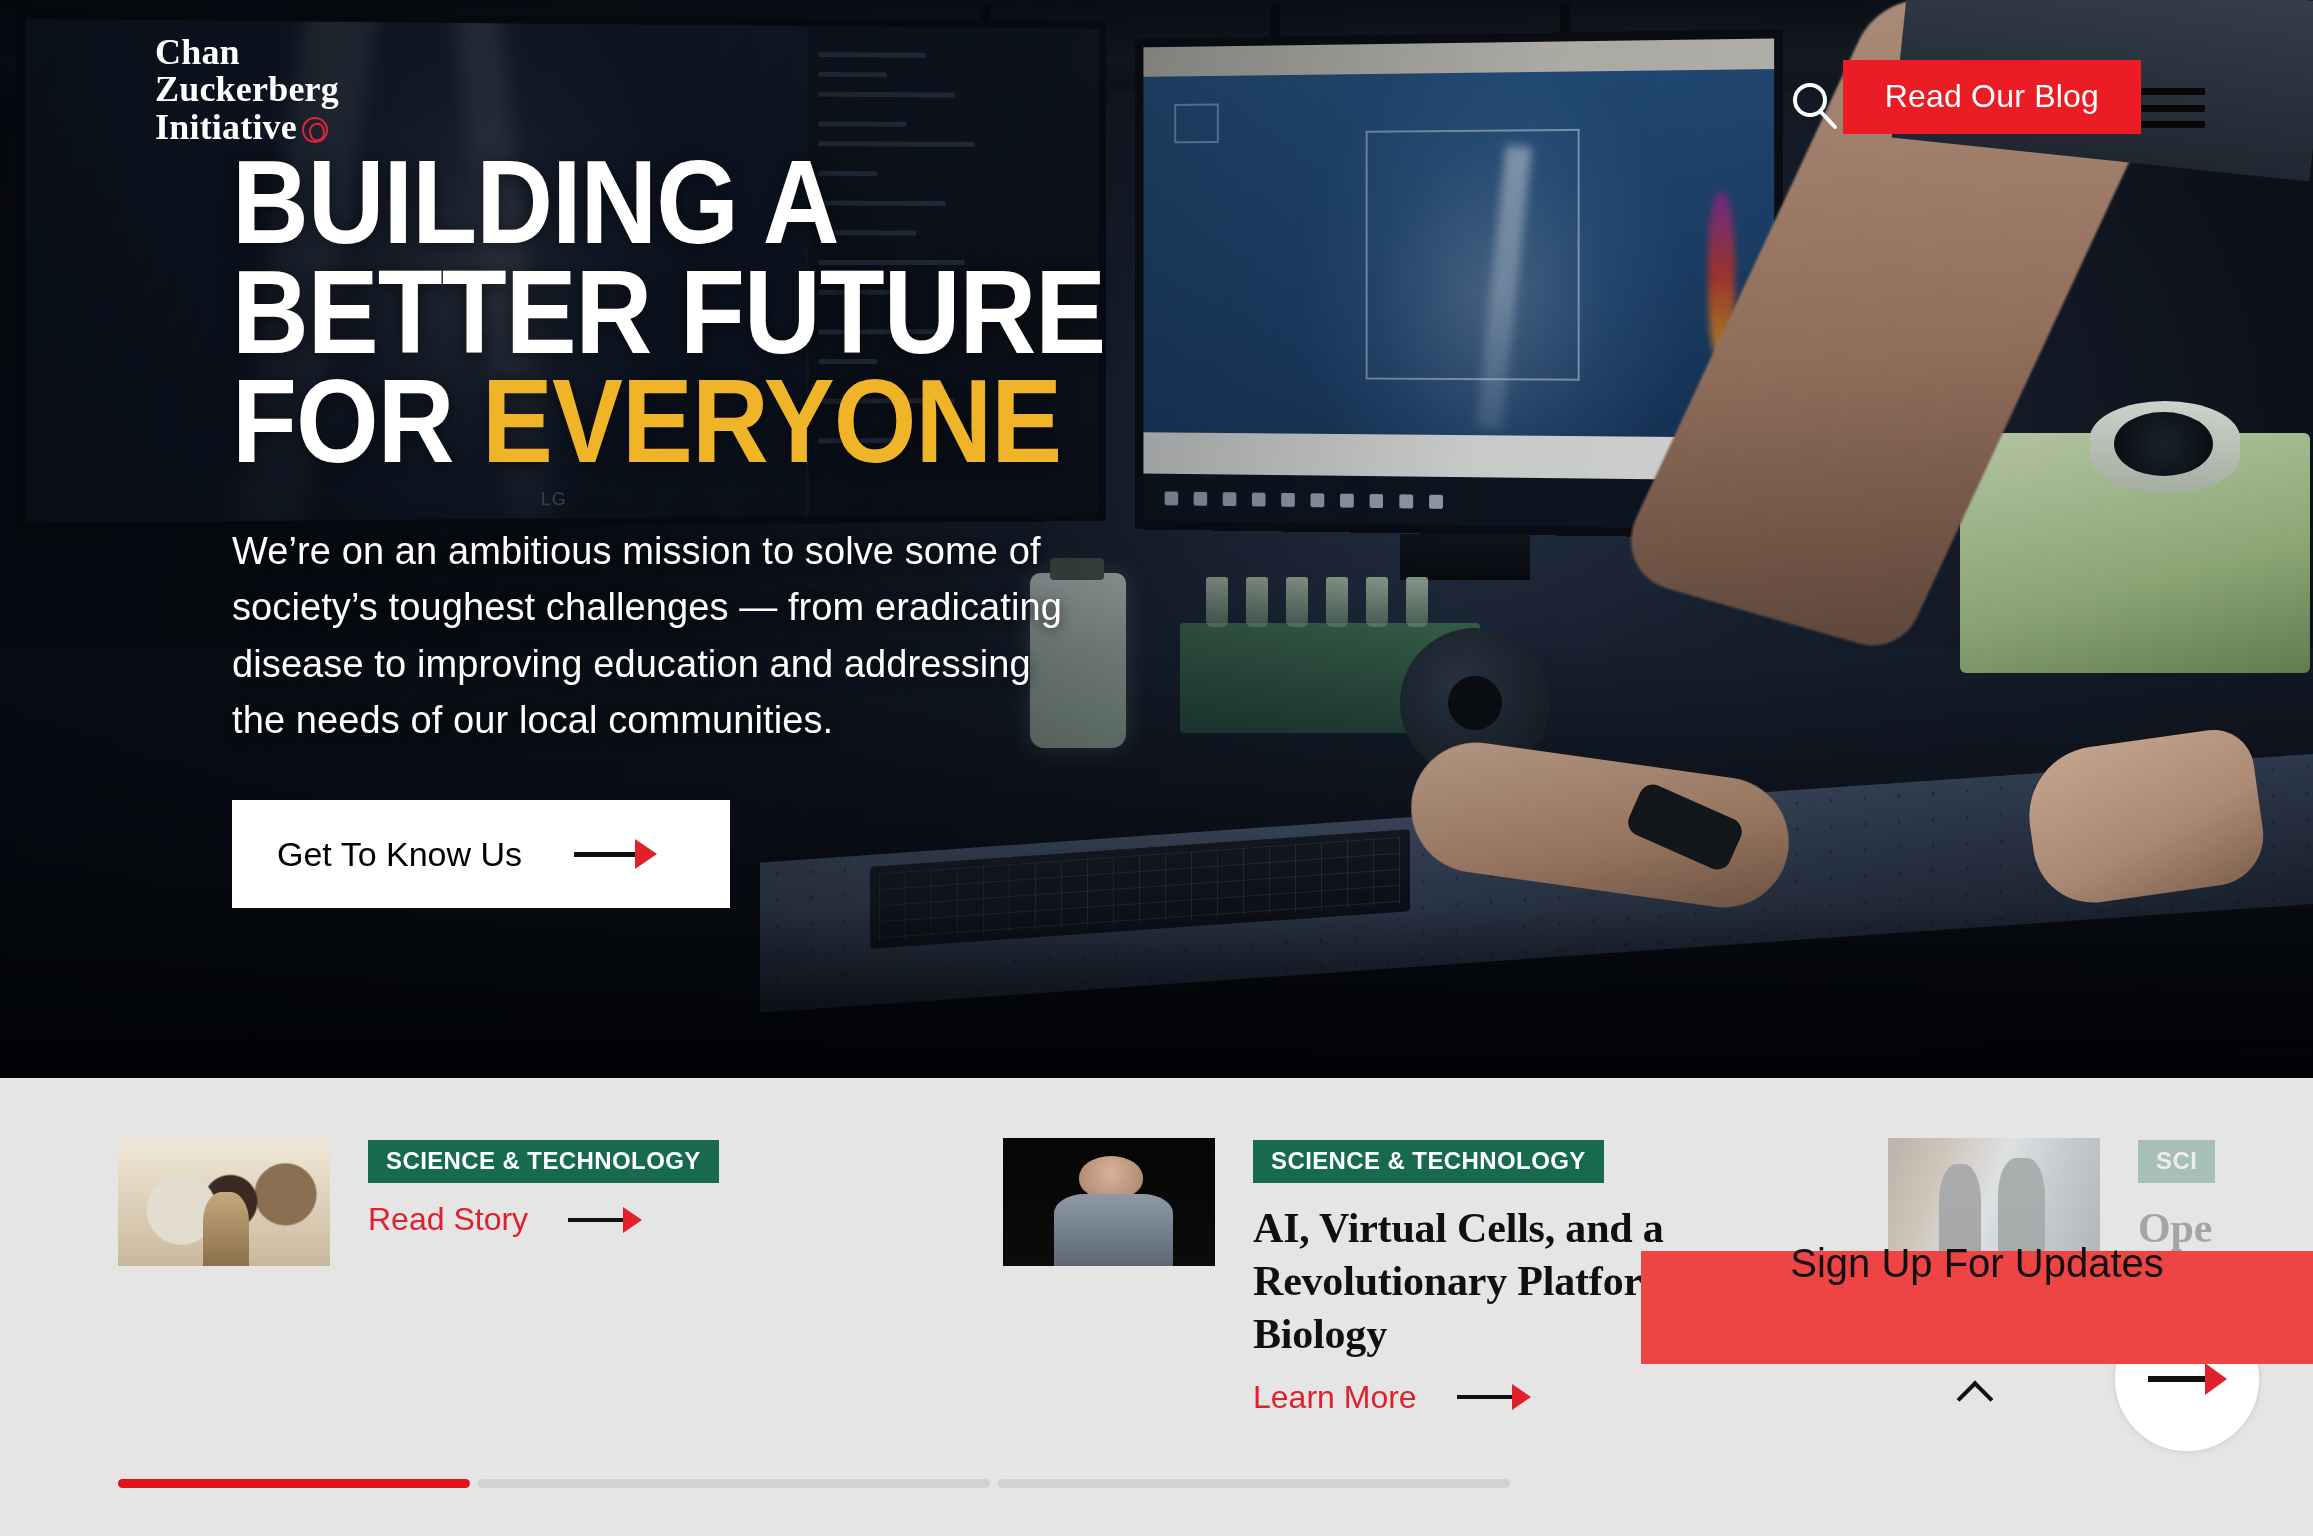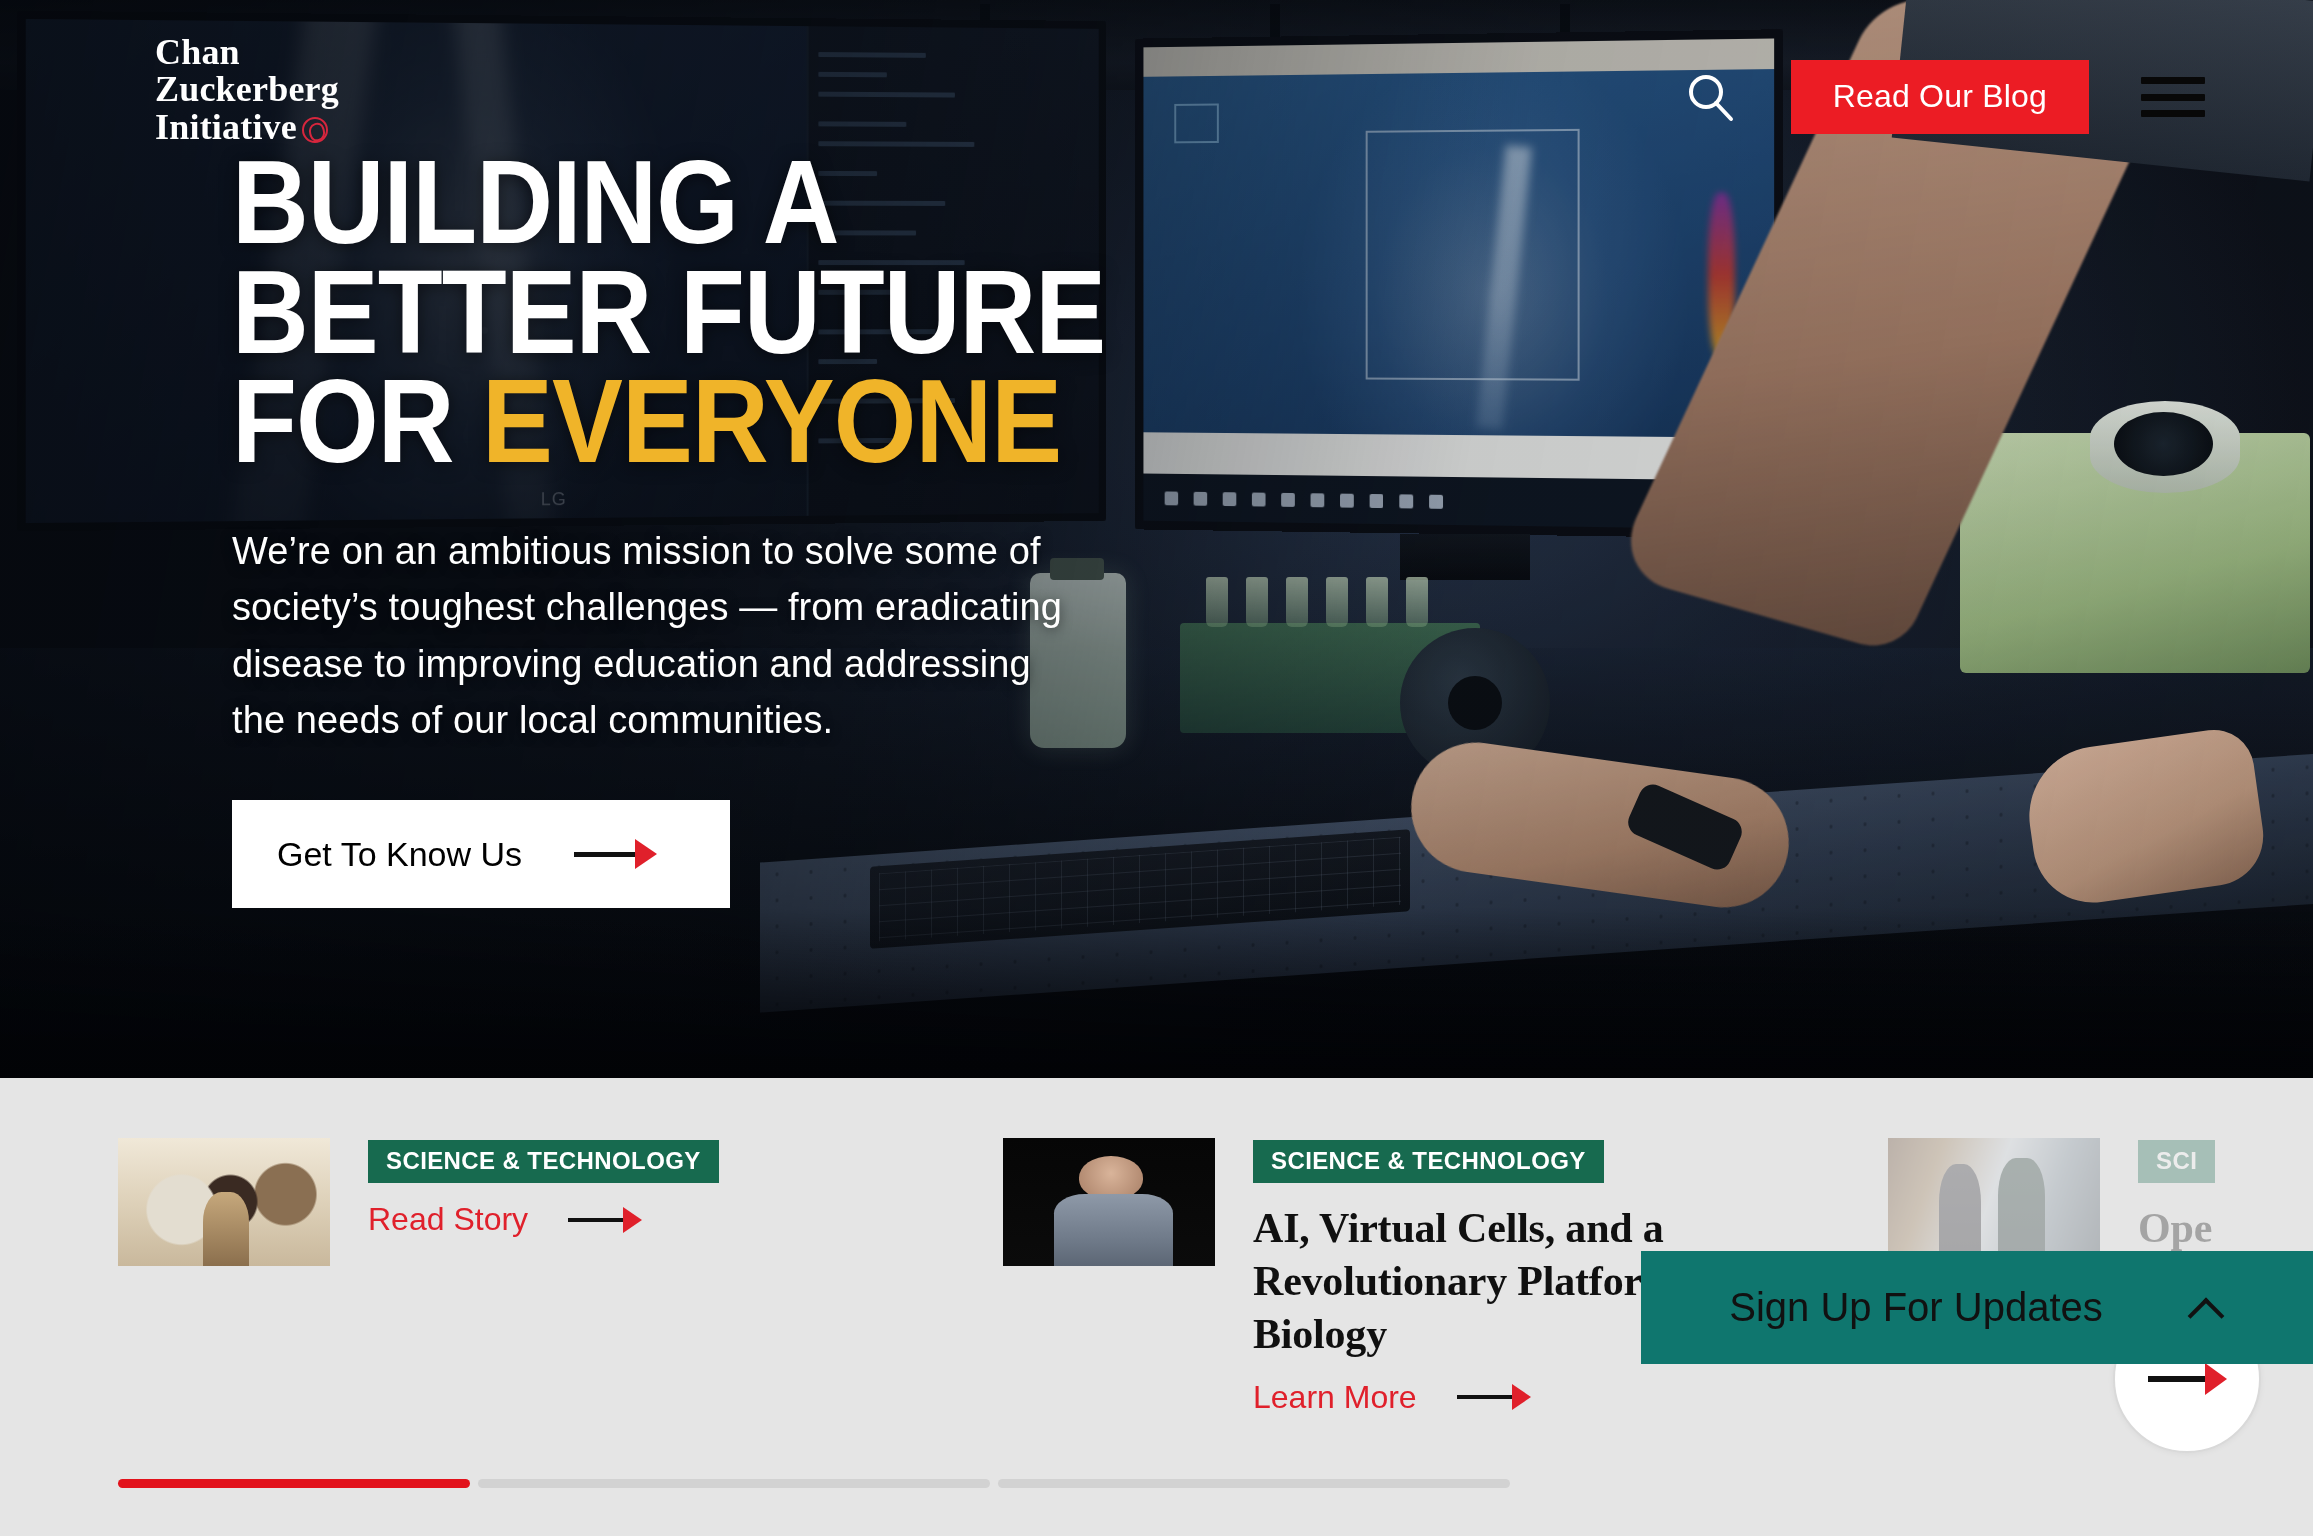--- a/index.html
+++ b/index.html
@@ -225,21 +225,21 @@
     margin-left: 5px; vertical-align: -4px;
     border: 2.5px solid #d7263d; border-radius: 50%;
     position: relative;
   }
   .logo-mark::after {
     content: ""; position: absolute; left: 5px; top: 4px;
     width: 12px; height: 14px;
     border: 2px solid #d7263d; border-radius: 50% 40% 50% 40%;
     transform: rotate(-18deg);
   }
-  .hdr-right { position: absolute; right: 108px; top: 60px; display: flex; align-items: center; gap: 52px; }
+  .hdr-right { position: absolute; right: 108px; top: 60px; display: flex; align-items: flex-end; }
   .search-btn { width: 58px; height: 58px; background: none; border: 0; cursor: pointer; position: relative; }
   .search-btn svg { display: block; }
   .blog-btn {
     background: #ec1c24; color: #fff; border: 0; cursor: pointer;
     font-size: 32px; font-weight: 400; letter-spacing: .2px;
     padding: 20px 42px 22px; line-height: 1;
     font-family: "Liberation Sans", sans-serif;
   }
   .menu-btn {
     width: 64px; height: 52px; background: none; border: 0; cursor: pointer;
@@ -369,25 +369,26 @@
   }
 
   .progress { position: absolute; left: 118px; bottom: 48px; display: flex; gap: 8px; }
   .seg { height: 9px; border-radius: 5px; background: #d2d2d2; }
   .seg.active { background: #e2121b; }
 
   
   .signup {
     position: absolute; right: 0; bottom: 0;
     width: 672px; height: 113px;
-    background: #0f766e; border: 0; cursor: pointer;
+    background: #ef4444; border: 0; cursor: pointer;
     display: flex; align-items: center; justify-content: center; gap: 88px;
     padding: 0 54px;
     font-family: "Liberation Sans", sans-serif;
     z-index: 60;
+    flex-direction: column;
   }
   .signup .lbl { font-size: 40px; color: #111; }
   .chev { width: 34px; height: 34px; position: relative; }
   .chev::before {
     content: ""; position: absolute; left: 2px; top: 12px;
     width: 22px; height: 22px; border-left: 4px solid #111; border-top: 4px solid #111;
     transform: rotate(45deg);
   }
 </style>
 </head>

